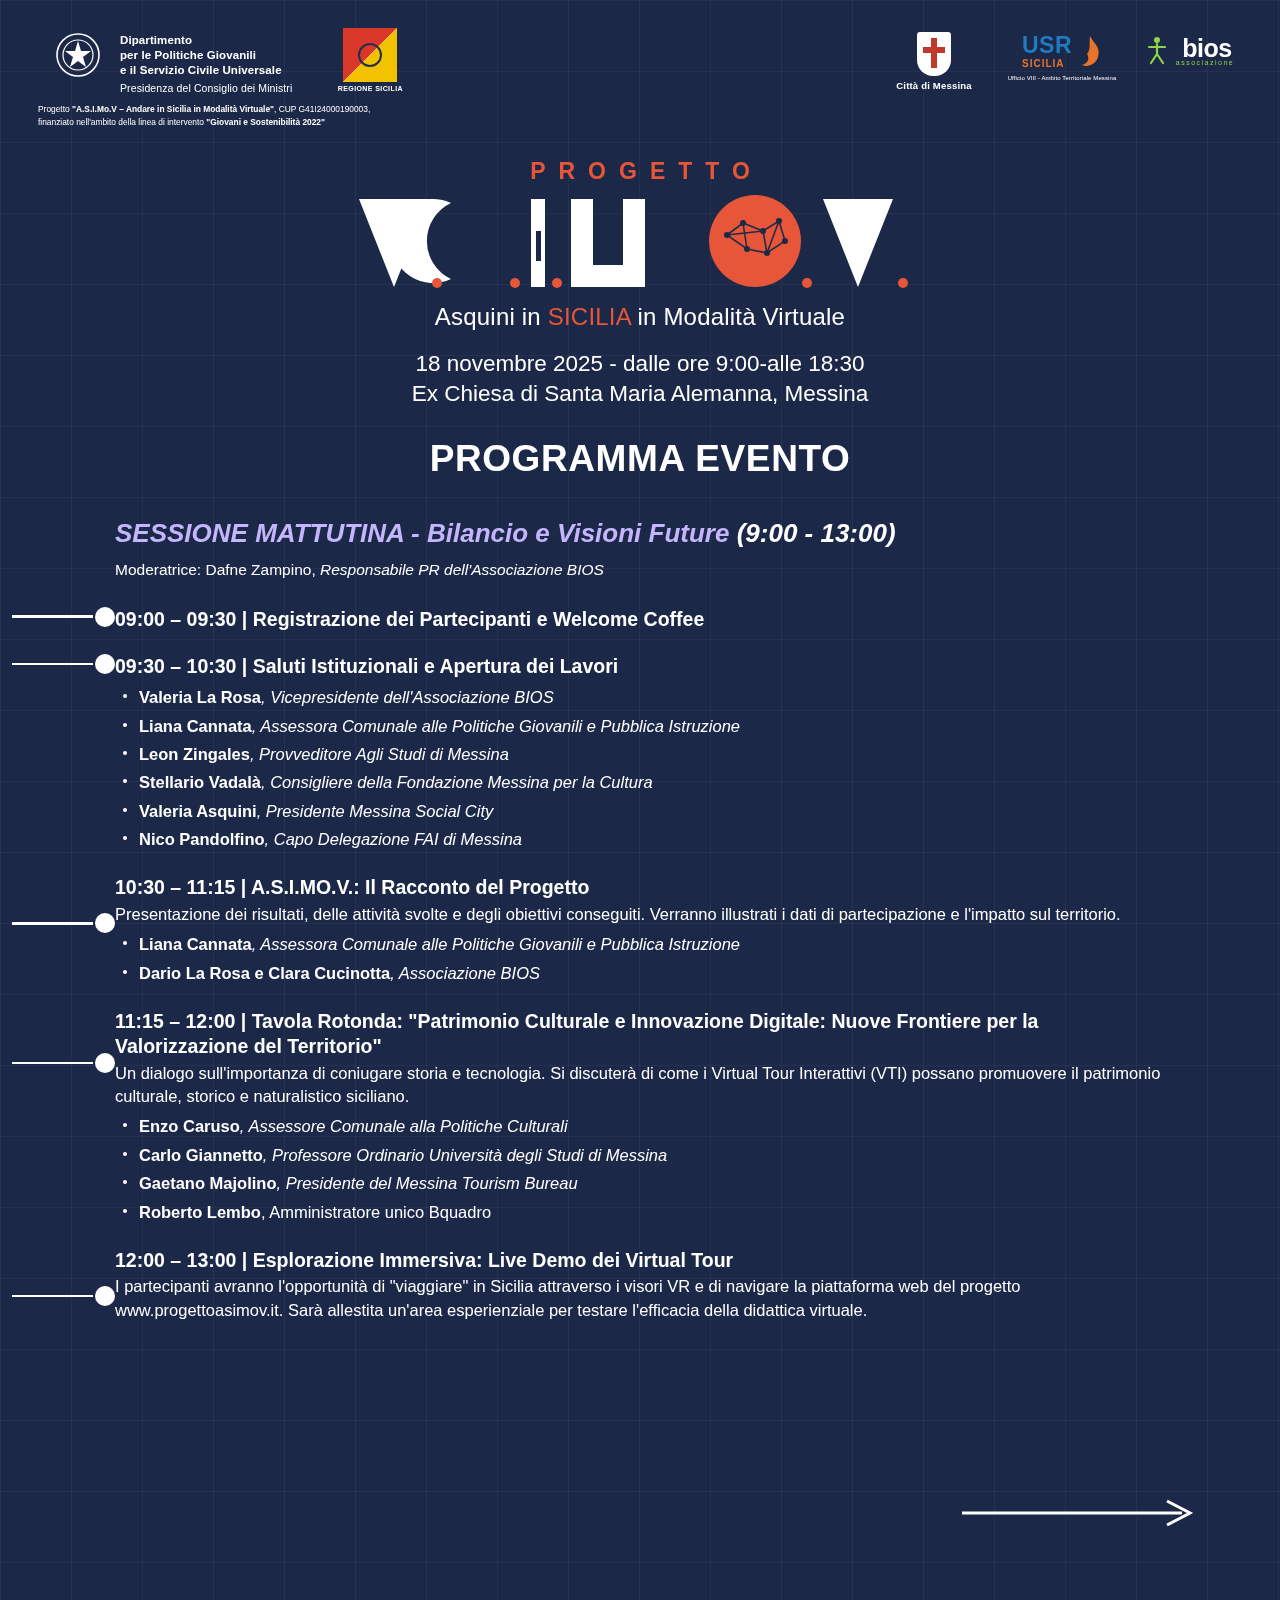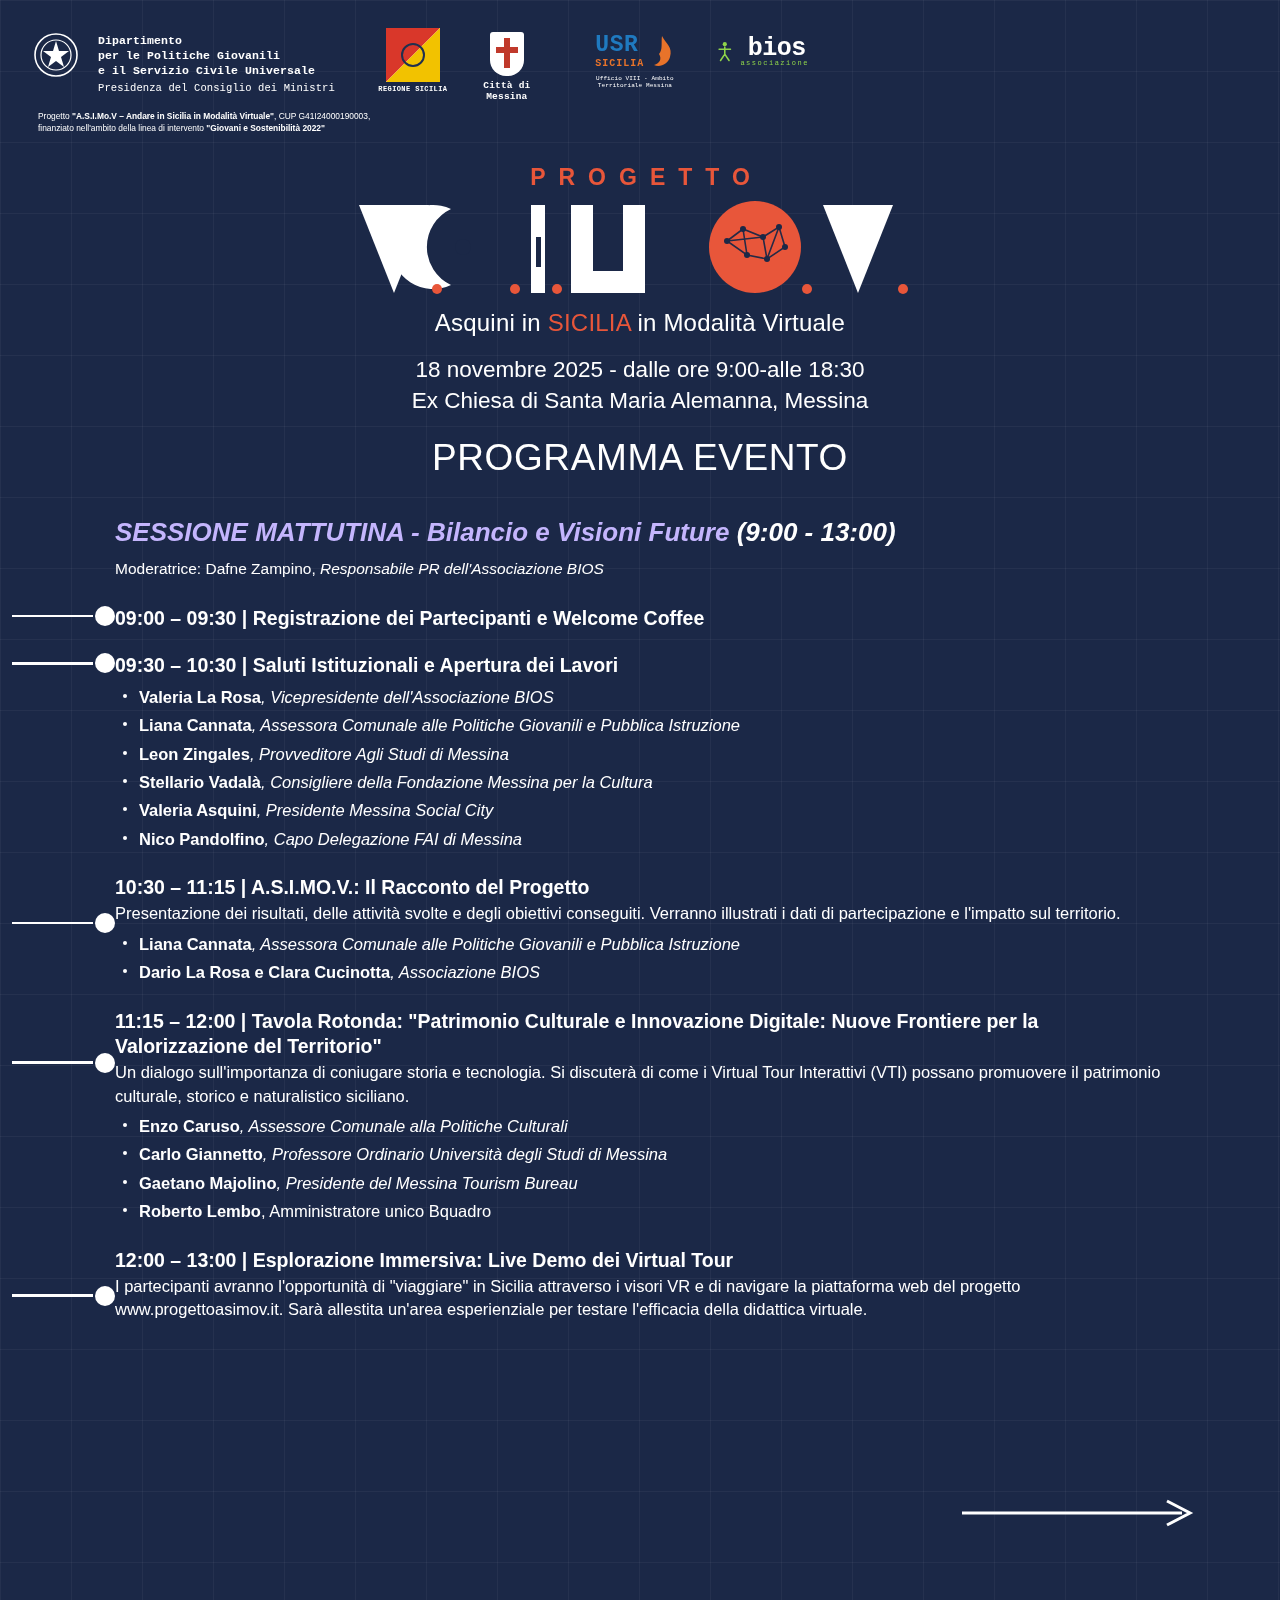--- a/index.html
+++ b/index.html
@@ -23,22 +23,22 @@
     background-size: 71px 71px;
     pointer-events: none;
     z-index: 0;
   }
   .page { position: relative; z-index: 1; width: 100%; height: 100%; }
 
   
   .logo-bar {
     display: flex;
     align-items: flex-start;
-    padding: 28px 40px 0 32px;
-    font-family: Liberation Mono, monospace;
+    justify-content: space-between;
+    padding: 28px 40px 0 54px;
   }
   .logo-left { display: flex; align-items: flex-start; gap: 18px; }
   .emblem {
     width: 48px; height: 54px;
     display: flex; align-items: center; justify-content: center;
   }
   .emblem svg { display: block; }
   .dept-text {
     font-size: 11.5px;
     line-height: 1.32;
@@ -146,23 +146,23 @@
   }
   .tagline .sicilia { color: #e8563a; }
   .when {
     font-size: 22.5px;
     margin-top: 18px;
     line-height: 1.35;
     font-weight: 300;
   }
   .programma {
     font-size: 37px;
-    font-weight: normal;
+    font-weight: bold;
     letter-spacing: .6px;
-    margin-top: 21px;
+    margin-top: 28px;
   }
 
   
   .session-head {
     margin: 38px 0 0 115px;
     font-size: 26px;
     font-style: italic;
     font-weight: bold;
   }
   .session-head .orange { color: #c4b5fd; }

